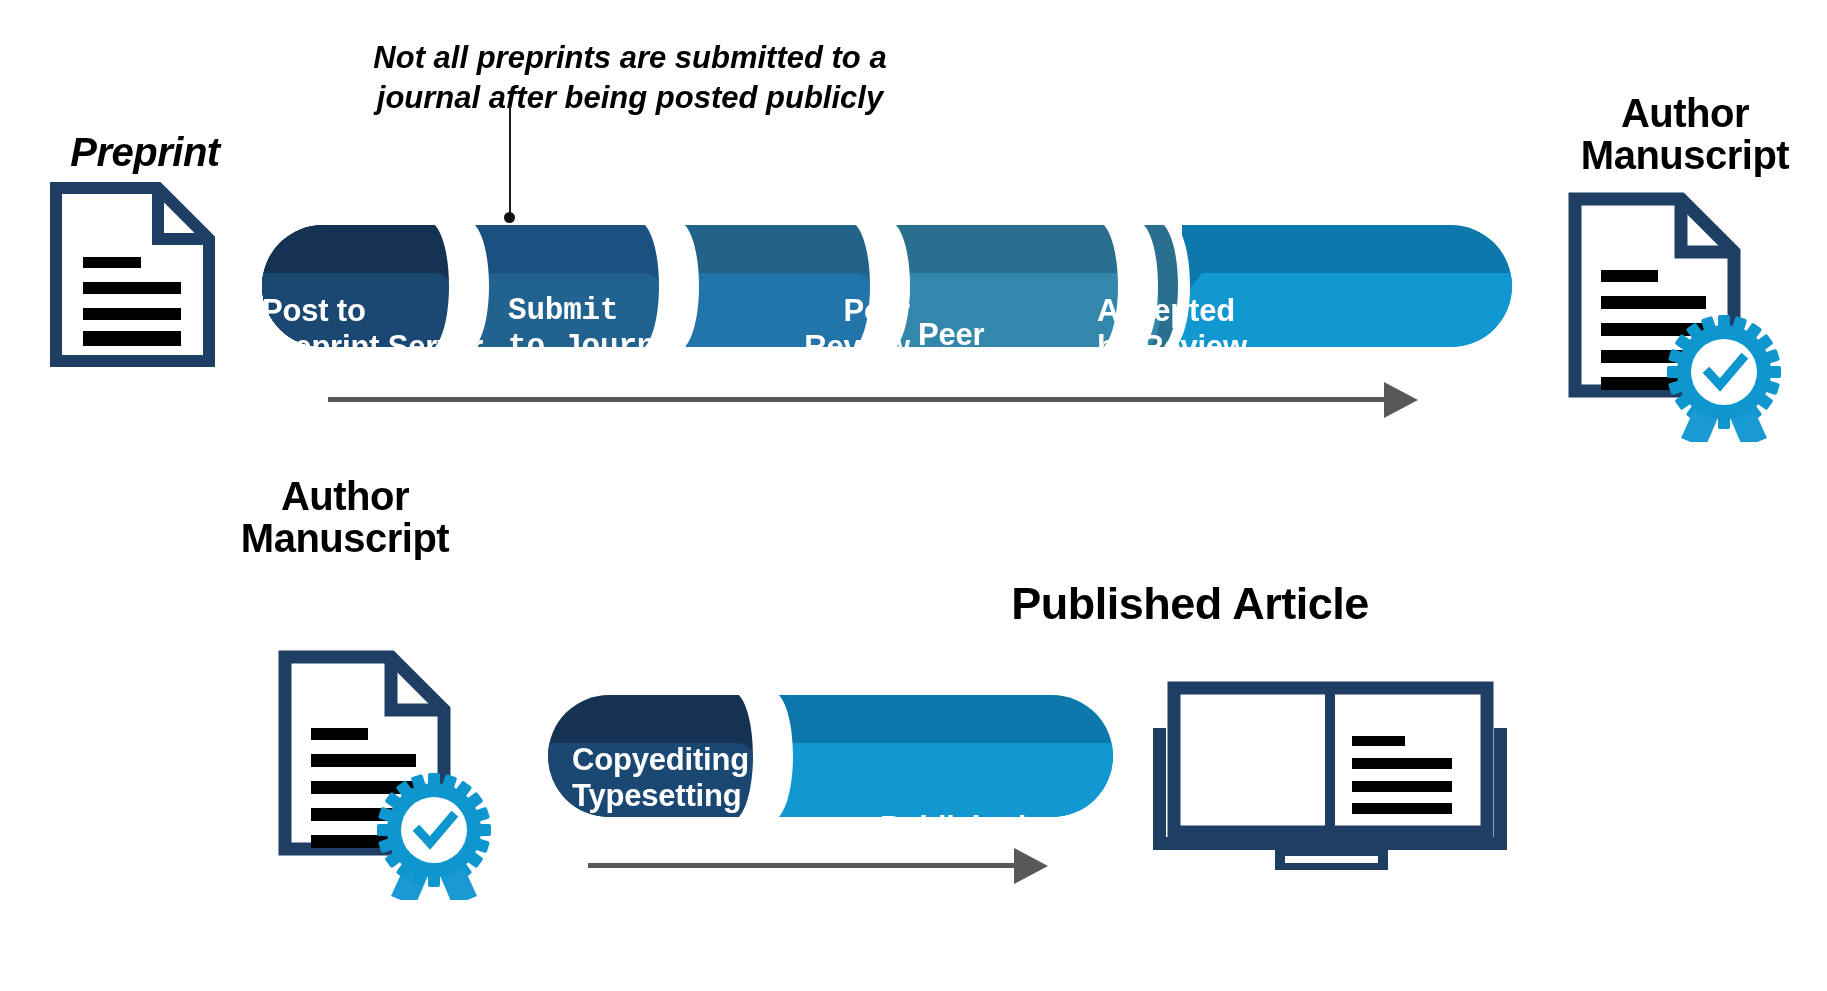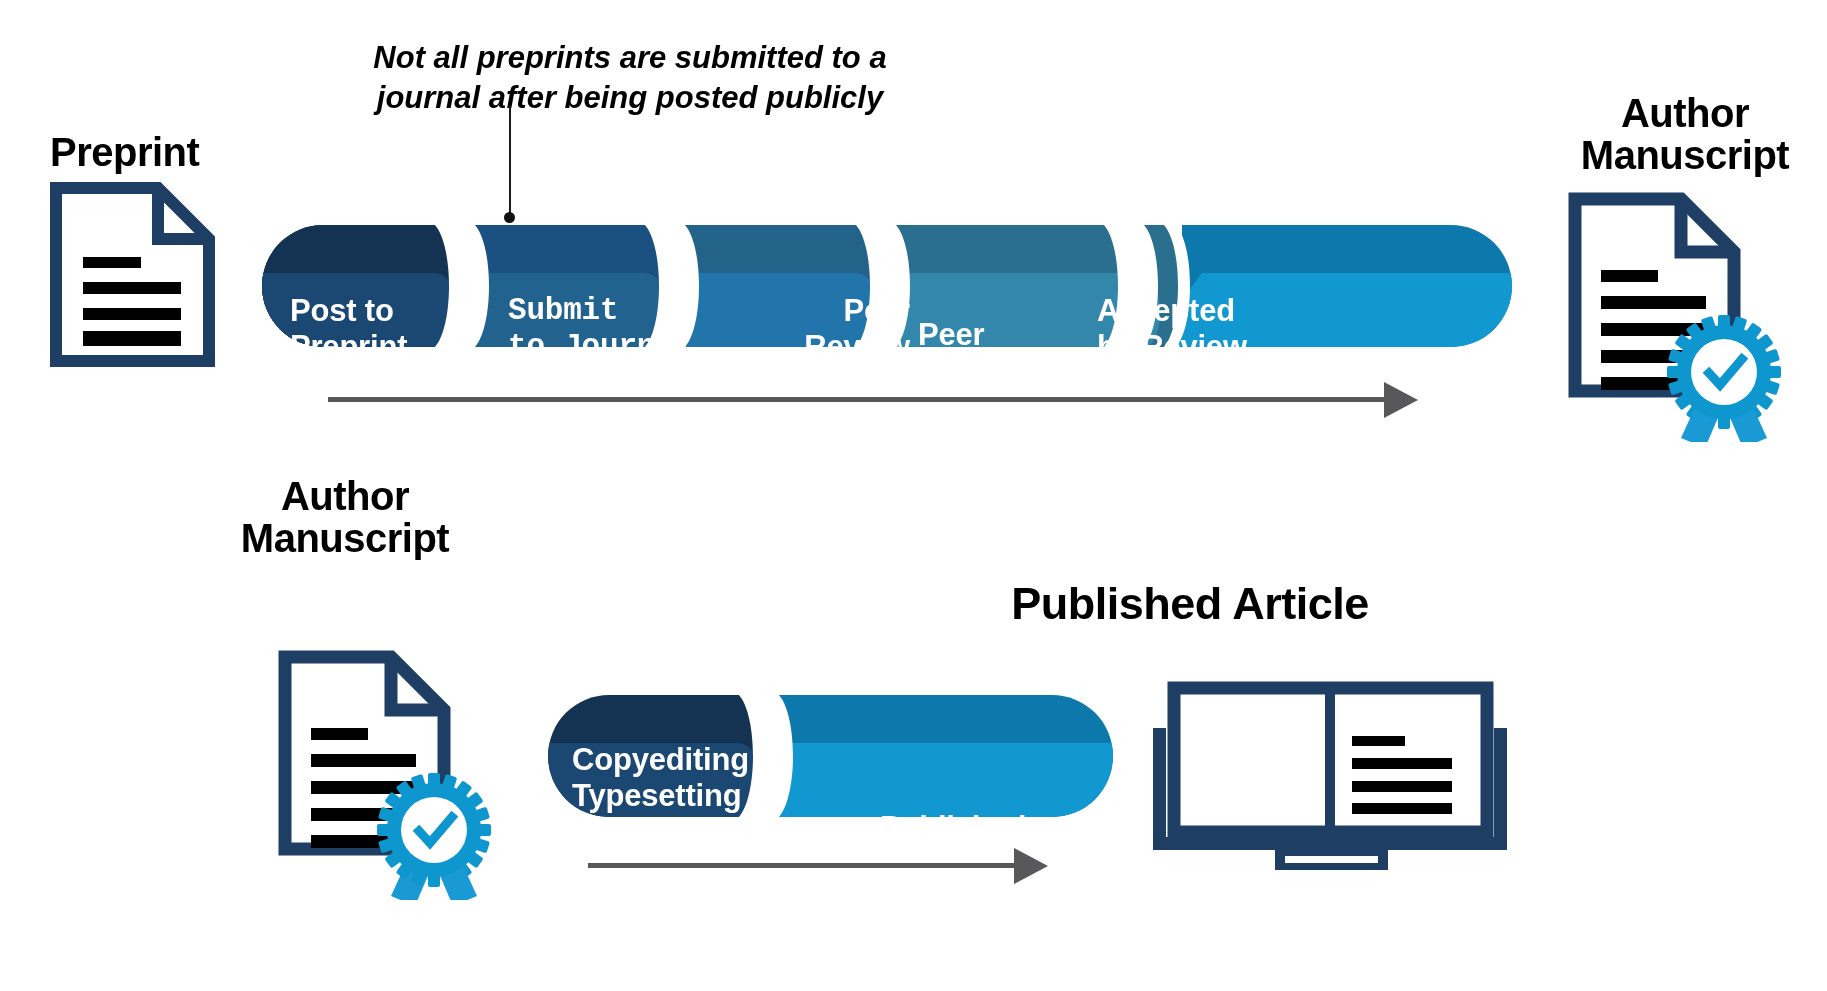--- a/index.html
+++ b/index.html
@@ -15,21 +15,21 @@
   
   .label{
     position:absolute;
     font-weight:bold;
     color:#000000;
     letter-spacing:-0.5px;
     line-height:1.06;
     white-space:pre-line;
     text-align:center;
   }
-  #label-preprint{left:50px;top:131px;width:190px;font-size:40px;text-align:left;}
+  #label-preprint{left:50px;top:131px;width:190px;font-size:40px;text-align:center;font-style:italic;}
   #label-author-ms-top{left:1540px;top:92px;width:290px;font-size:40px;}
   #label-author-ms-bottom{left:200px;top:475px;width:290px;font-size:40px;}
   #label-published-article{left:1000px;top:580px;width:380px;font-size:45px;}
 
   .note{
     position:absolute;
     left:350px;top:38px;width:560px;
     font-size:31px;
     font-style:italic;
     font-weight:600;
@@ -147,21 +147,21 @@
           <path d="M-5 48 H172 C 204 48, 204 127, 172 127 H-5 Z" fill="#1b4872"></path>
           <path d="M190 -5 C 222 -5, 222 127, 190 127 L150 127 C 182 127, 182 -5, 150 -5 Z" fill="#ffffff" transform="translate(13,0)"></path>
         </g>
       </g>
     </svg>
 
     <div class="seg-label" style="left:0px;top:0px;width:0;height:0;"></div>
   </div>
 
   <div class="seg-label" style="left:262px;top:258px;width:230px;padding-left:0;text-align:left;">
-    <span style="display:inline-block;padding-left:0;margin-left:28px;">Post to
+    <span style="display:inline-block;padding-left:0;">Post to
 Preprint Server</span>
   </div>
   <div class="seg-label" style="left:508px;top:258px;width:220px;font-family:Liberation Mono, monospace;">
     <span>Submit
 to Journal</span>
   </div>
   <div class="seg-label" style="left:710px;top:258px;width:200px;text-align:right;">
     <span>Peer
 Review</span>
   </div>

